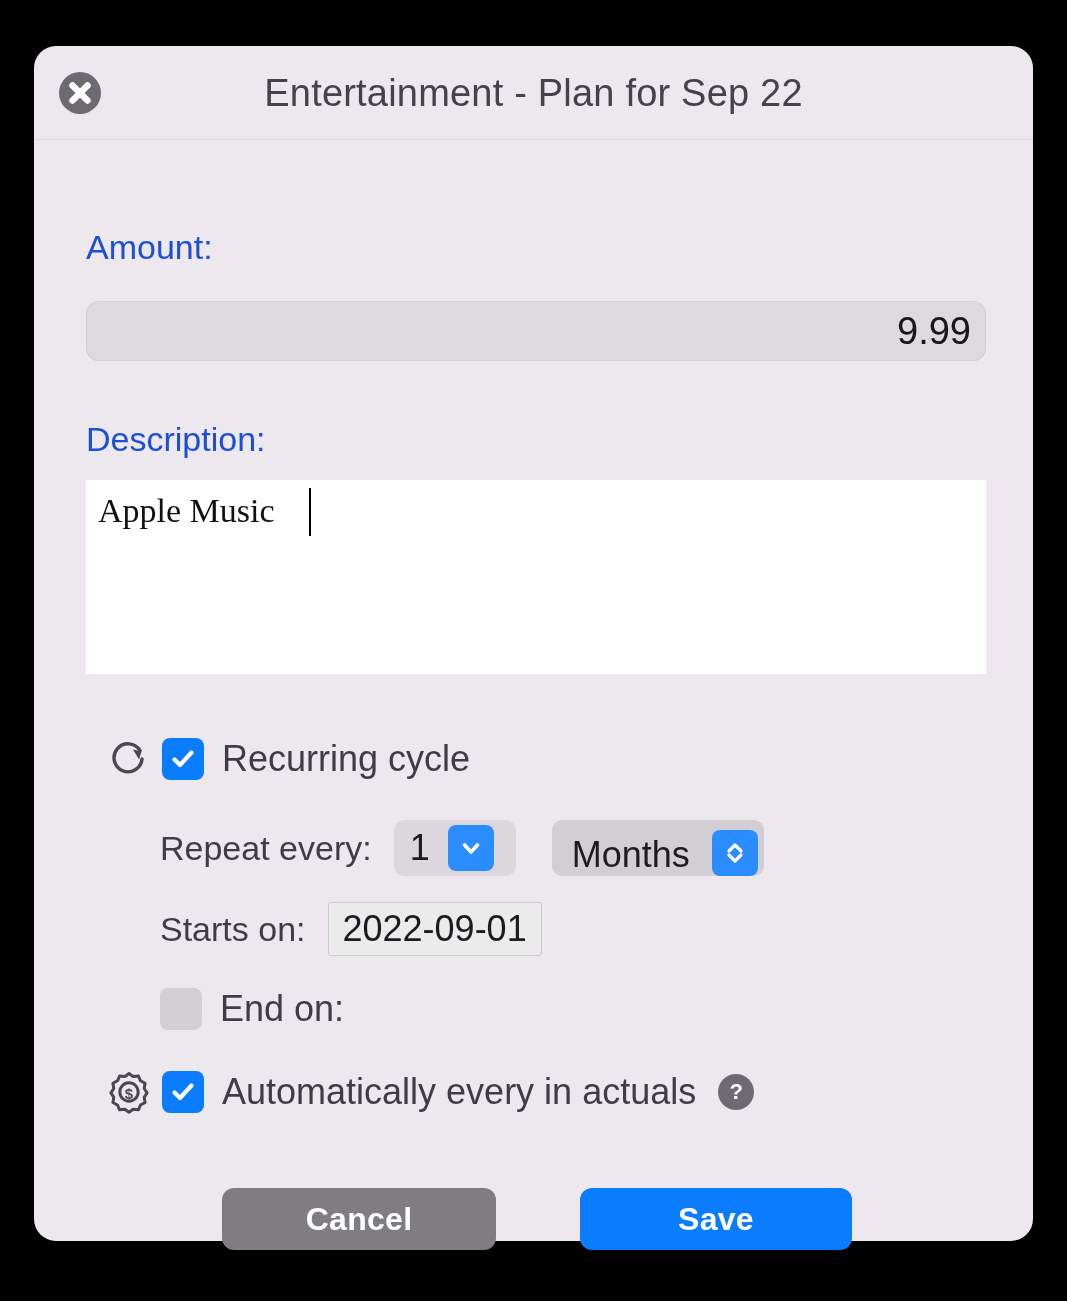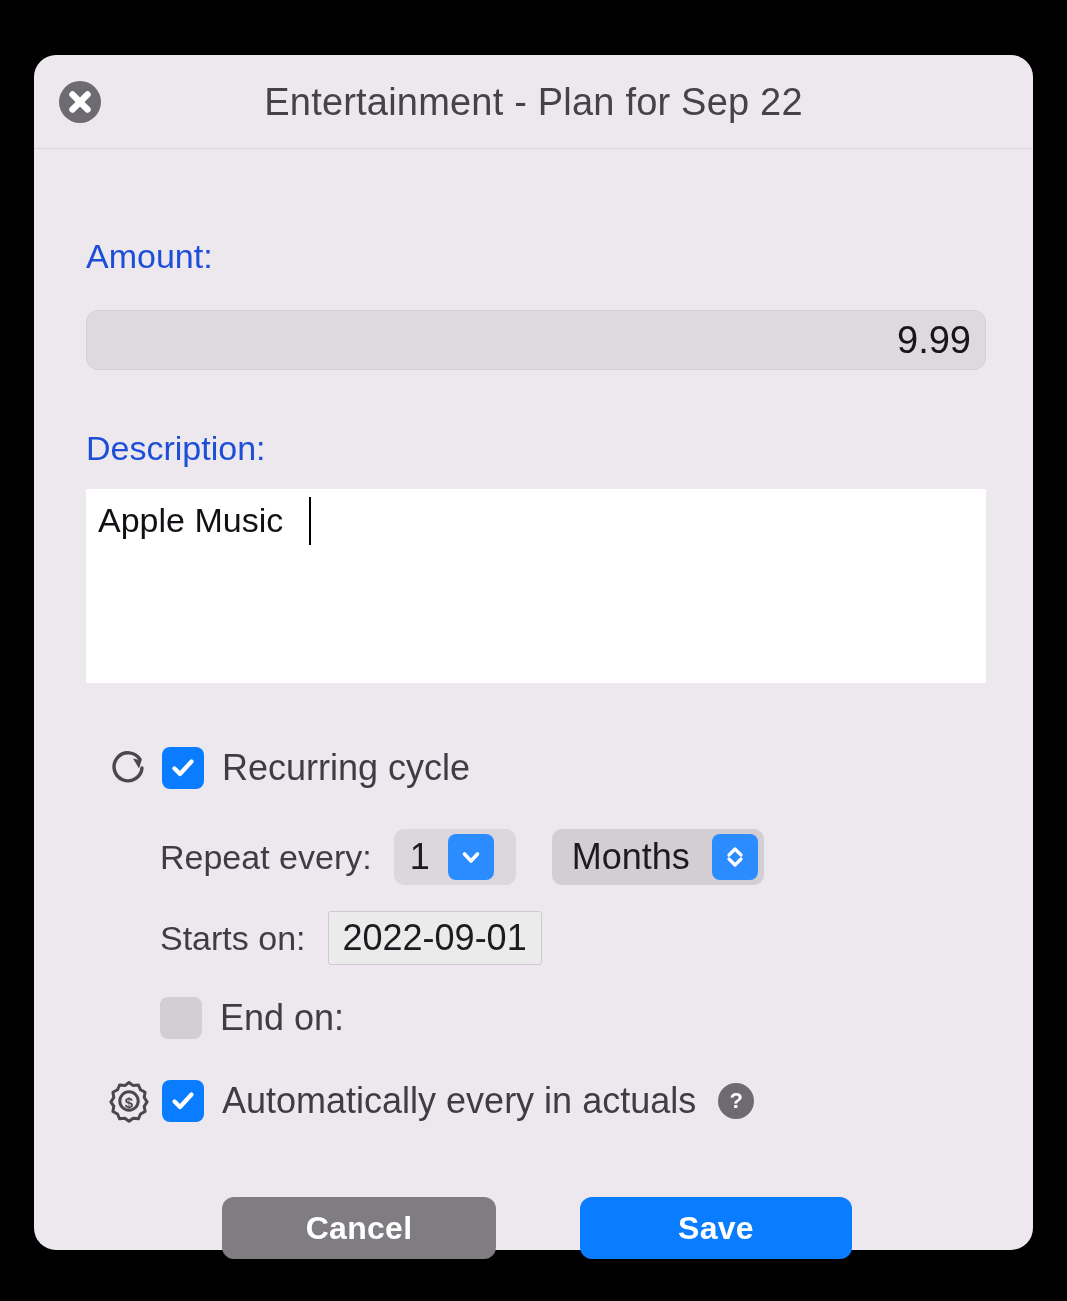--- a/index.html
+++ b/index.html
@@ -19,21 +19,21 @@
     position: relative;
     width: 1067px;
     height: 1301px;
     background: #000000;
   }
 
   
   .popover {
     position: absolute;
     left: 34px;
-    top: 55px;
+    top: 46px;
     width: 999px;
     height: 1195px;
     background: #ece8ee;
     border-radius: 22px;
     box-shadow: 0 2px 6px rgba(0,0,0,0.45);
   }
 
   .popover-arrow {
     position: absolute;
     left: 483px;
@@ -131,21 +131,21 @@
     height: 194px;
     box-sizing: border-box;
     background: #ffffff;
     border: none;
     outline: none;
     resize: none;
     font-size: 34px;
     color: #111014;
     padding: 9px 12px;
     line-height: 44px;
-    font-family: Liberation Sans, sans-serif;
+    font-family: Liberation Serif, serif;
   }
   .desc-caret {
     position: absolute;
     left: 275px;
     top: 348px;
     width: 2px;
     height: 48px;
     background: #000000;
   }
 
@@ -222,21 +222,21 @@
     flex: none;
   }
 
   
   .unit-select {
     margin-left: 36px;
     height: 56px;
     background: #d3ced4;
     border-radius: 10px;
     display: flex;
-    align-items: center;
+    align-items: flex-end;
     padding: 0 6px 0 20px;
     box-sizing: border-box;
     cursor: pointer;
   }
   .unit-select .val {
     font-size: 36px;
     color: #1d1b20;
     margin-right: 22px;
     white-space: nowrap;
   }

